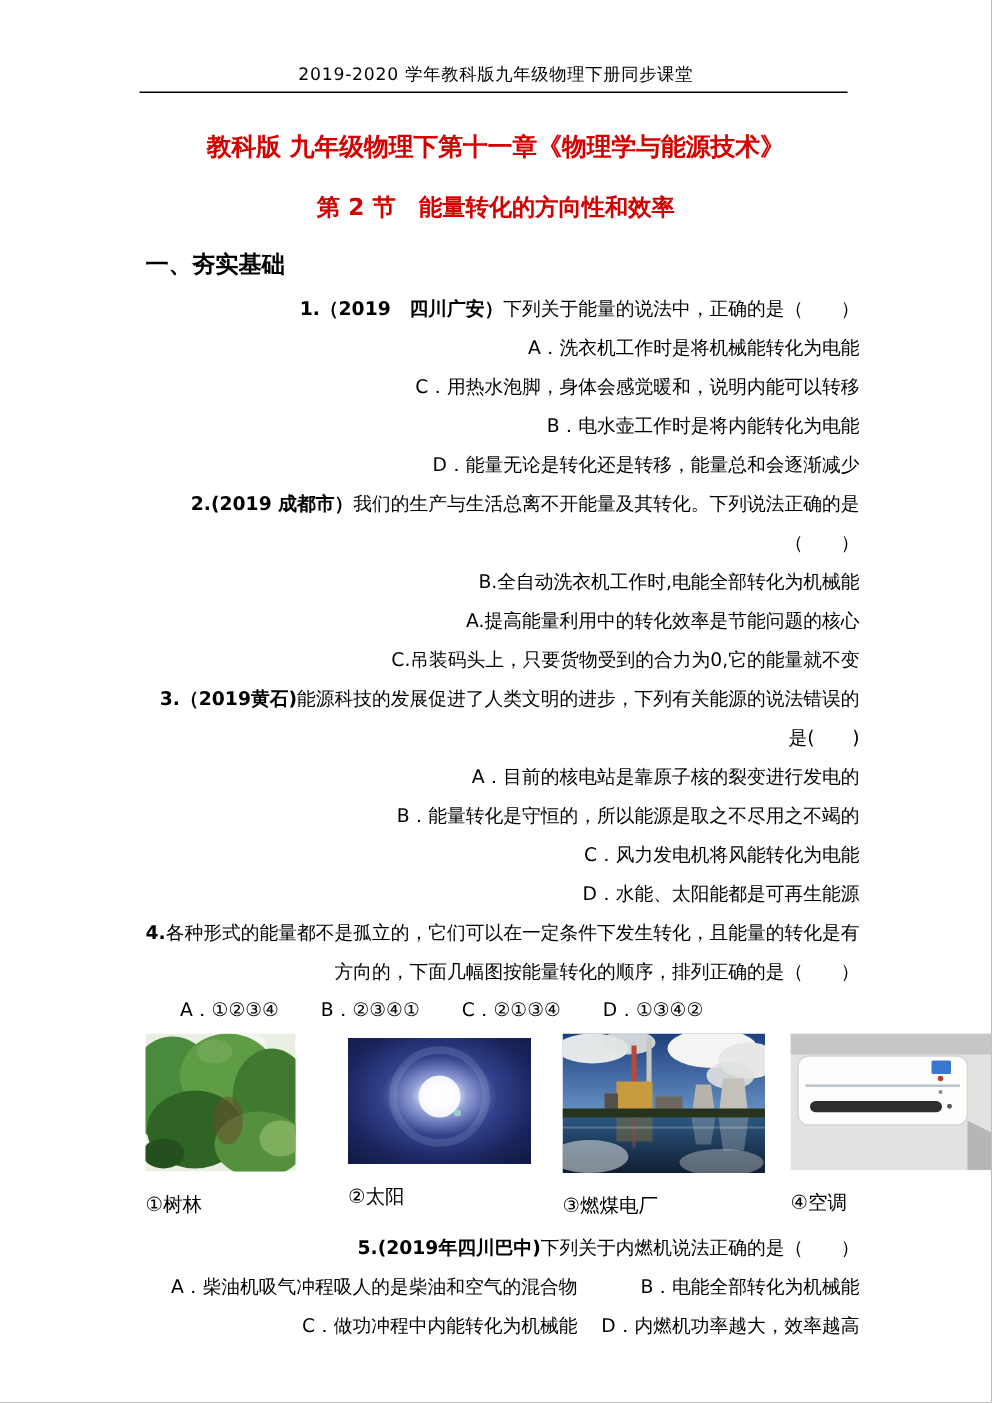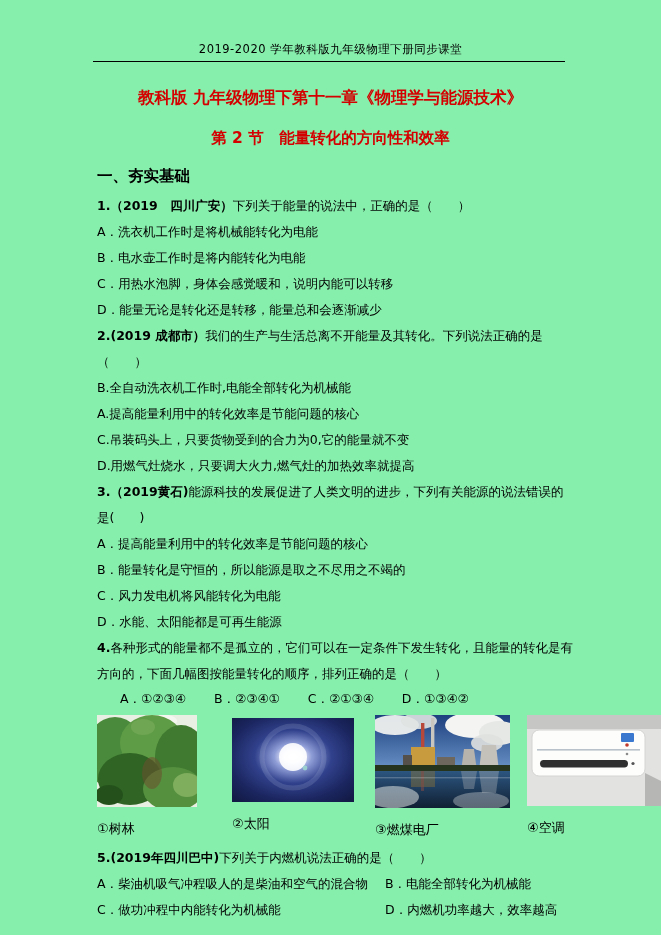--- a/index.html
+++ b/index.html
@@ -1,19 +1,19 @@
 <!DOCTYPE html>
 <html><head>
 <meta charset="utf-8">
 <style>
   html,body{margin:0;padding:0;background:#888;}
   .page{
     position:relative;
     width:661px;height:935px;
-    background:#86efac;
+    background:#ffffff;
     margin:0 auto;
     font-family:"DejaVu Sans",sans-serif;
     color:#000;
     overflow:hidden;
   }
   .header-line{
     padding-top:42px;
     text-align:center;
     font-size:11.5px;
     letter-spacing:.5px;
@@ -38,20 +38,21 @@
     font-size:15.5px;
   }
   .part-heading{
     margin:17px 0 0 97px;
     font-weight:bold;
     font-size:15.5px;
   }
   .qarea{
     margin:6px 88px 0 97px;
     font-size:12.5px;
+    text-align:right;
   }
   .qarea p{margin:0;line-height:26px;}
   .q-prefix{font-weight:bold;}
   .inline-options{
     display:flex;
     gap:28px;
     padding-left:23px;
     line-height:20px;
     margin-top:2px;
   }
@@ -89,36 +90,35 @@
   <div class="title-chapter">教科版 九年级物理下第十一章《物理学与能源技术》</div>
   <div class="title-section">第 2 节　能量转化的方向性和效率</div>
 
   <div class="part-heading">一、夯实基础</div>
 
   <div class="qarea">
 
     <div>
       <p><span class="q-prefix">1.（2019　四川广安）</span><span>下列关于能量的说法中，正确的是（　　）</span></p>
       <p>A．洗衣机工作时是将机械能转化为电能</p>
+      <p>C．用热水泡脚，身体会感觉暖和，说明内能可以转移</p>
       <p>B．电水壶工作时是将内能转化为电能</p>
-      <p>C．用热水泡脚，身体会感觉暖和，说明内能可以转移</p>
       <p>D．能量无论是转化还是转移，能量总和会逐渐减少</p>
     </div>
 
     <div>
       <p><span class="q-prefix">2.(2019 成都市）</span><span>我们的生产与生活总离不开能量及其转化。下列说法正确的是（　　）</span></p>
       <p>B.全自动洗衣机工作时,电能全部转化为机械能</p>
       <p>A.提高能量利用中的转化效率是节能问题的核心</p>
       <p>C.吊装码头上，只要货物受到的合力为0,它的能量就不变</p>
-      <p>D.用燃气灶烧水，只要调大火力,燃气灶的加热效率就提高</p>
     </div>
 
     <div>
       <p><span class="q-prefix">3.（2019黄石)</span><span>能源科技的发展促进了人类文明的进步，下列有关能源的说法错误的是(　　)</span></p>
-      <p>A．提高能量利用中的转化效率是节能问题的核心</p>
+      <p>A．目前的核电站是靠原子核的裂变进行发电的</p>
       <p>B．能量转化是守恒的，所以能源是取之不尽用之不竭的</p>
       <p>C．风力发电机将风能转化为电能</p>
       <p>D．水能、太阳能都是可再生能源</p>
     </div>
 
     <div>
       <p><span class="q-prefix">4.</span><span>各种形式的能量都不是孤立的，它们可以在一定条件下发生转化，且能量的转化是有方向的，下面几幅图按能量转化的顺序，排列正确的是（　　）</span></p>
       <div class="inline-options">
         <span>A．①②③④</span>
         <span>B．②③④①</span>

